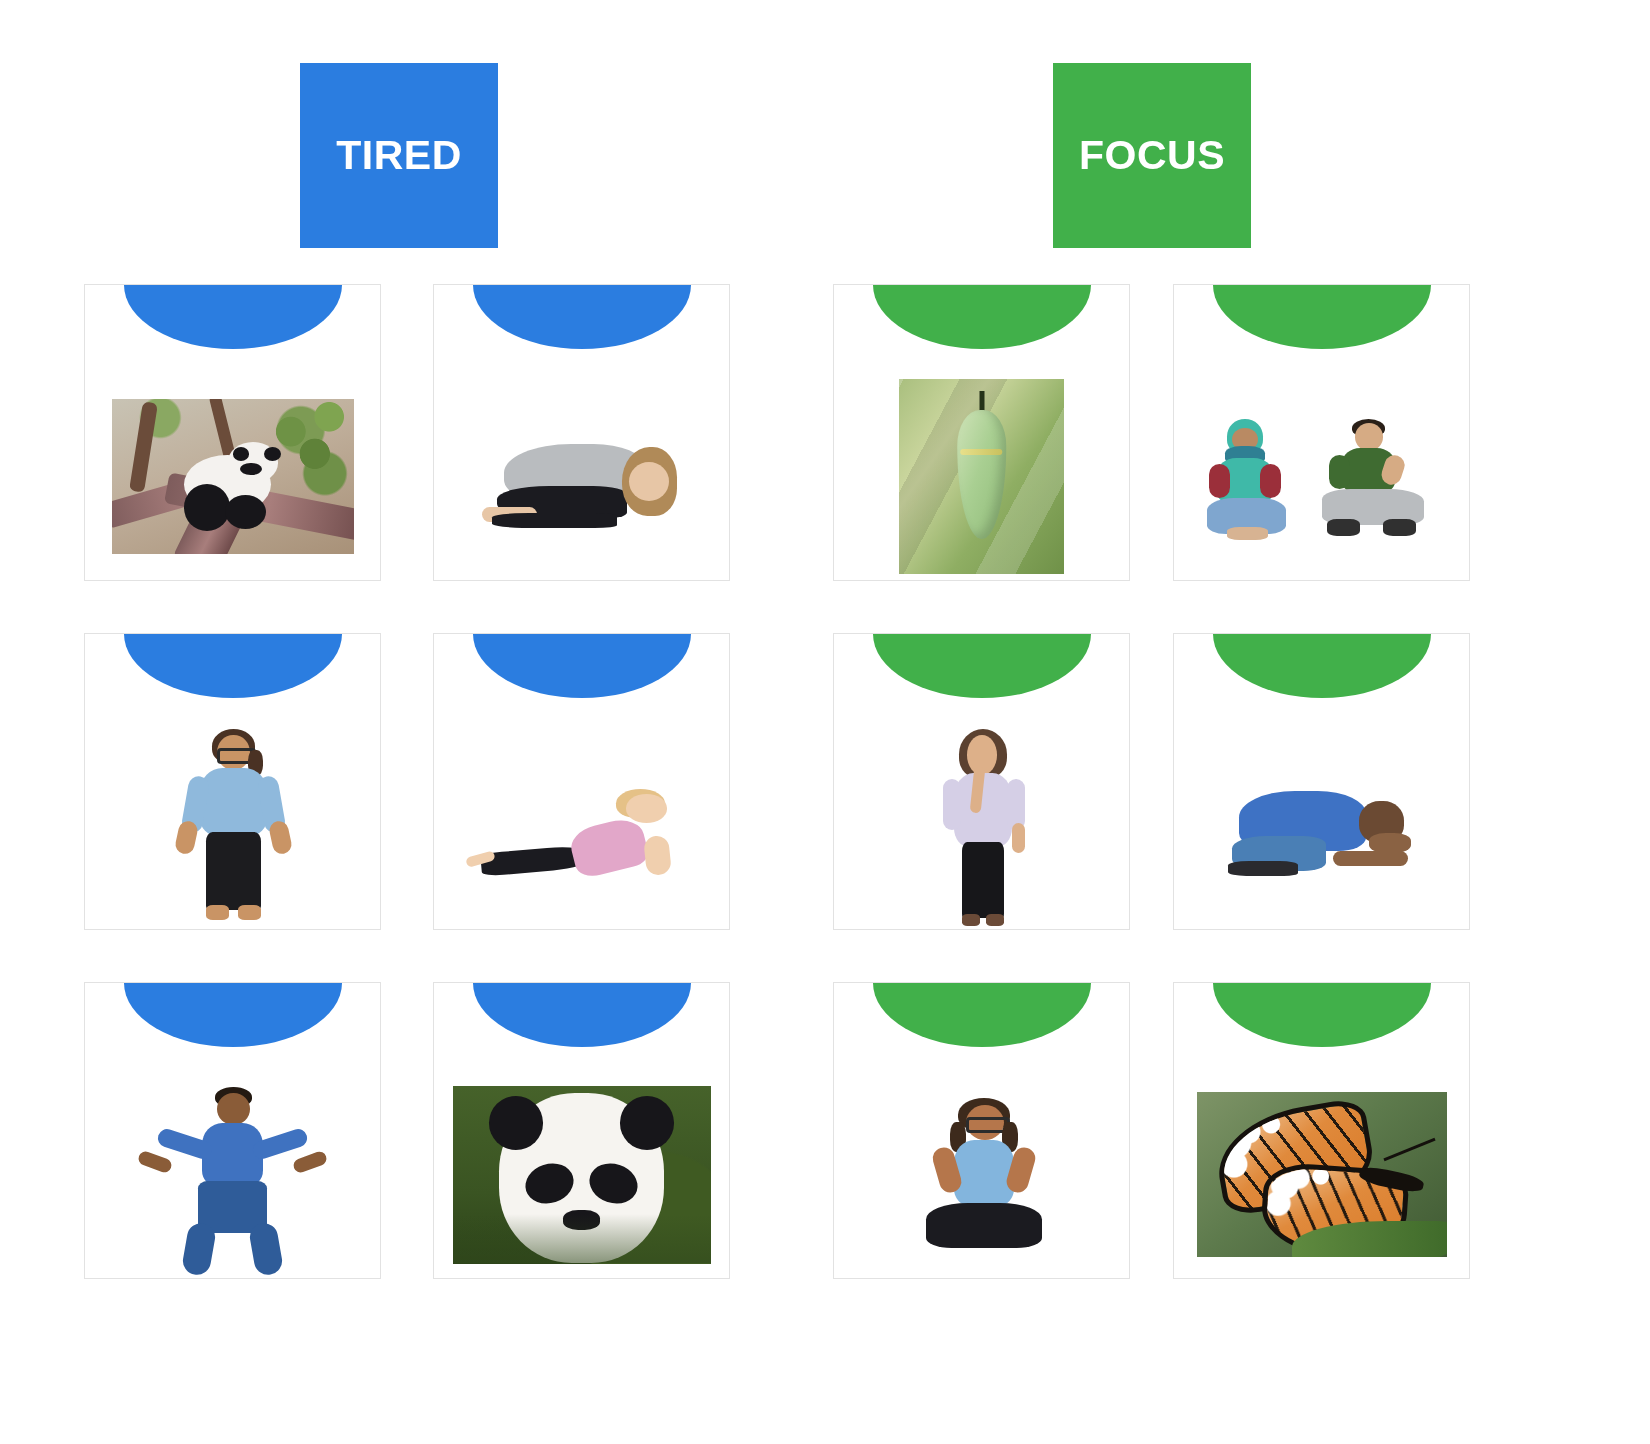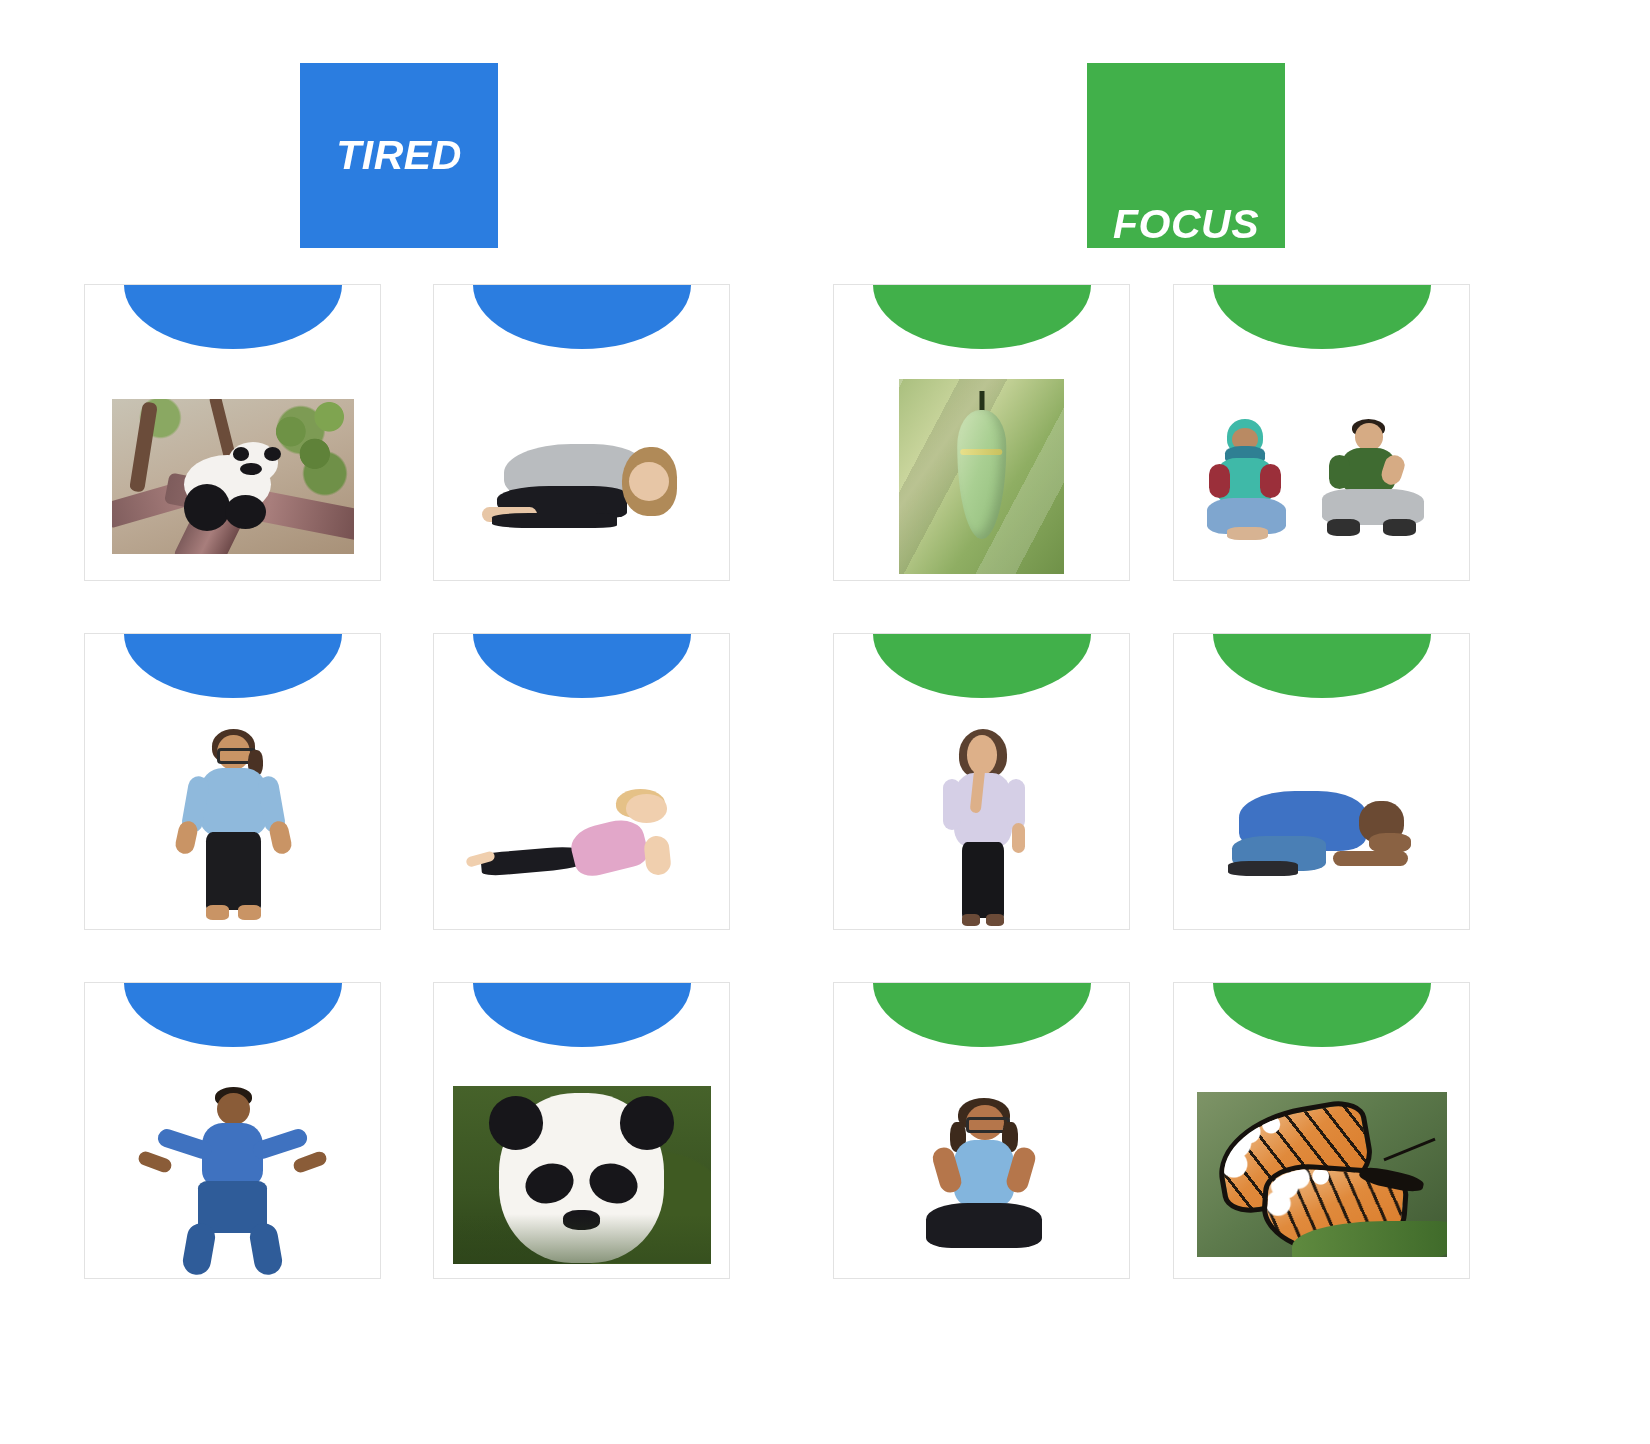--- a/index.html
+++ b/index.html
@@ -15,38 +15,37 @@
     position: relative;
   }
 
   
   .header-row {
     position: absolute;
     top: 0;
     left: 0;
     width: 1650px;
     height: 260px;
-    font-style: italic;
   }
   .cat-label {
     position: absolute;
     top: 63px;
     width: 198px;
     height: 185px;
     display: flex;
     align-items: center;
     justify-content: center;
     color: #ffffff;
     font-size: 41px;
     font-weight: bold;
     letter-spacing: 0.5px;
     font-family: "Liberation Sans", sans-serif;
   }
   .cat-label.tired { left: 300px; }
-  .cat-label.focus { left: 1087px; align-items: flex-end; }
+  .cat-label.focus { left: 1053px; }
 
   
   .grid {
     position: absolute;
     top: 0;
     left: 0;
     width: 1650px;
     height: 1444px;
   }
   .card {

